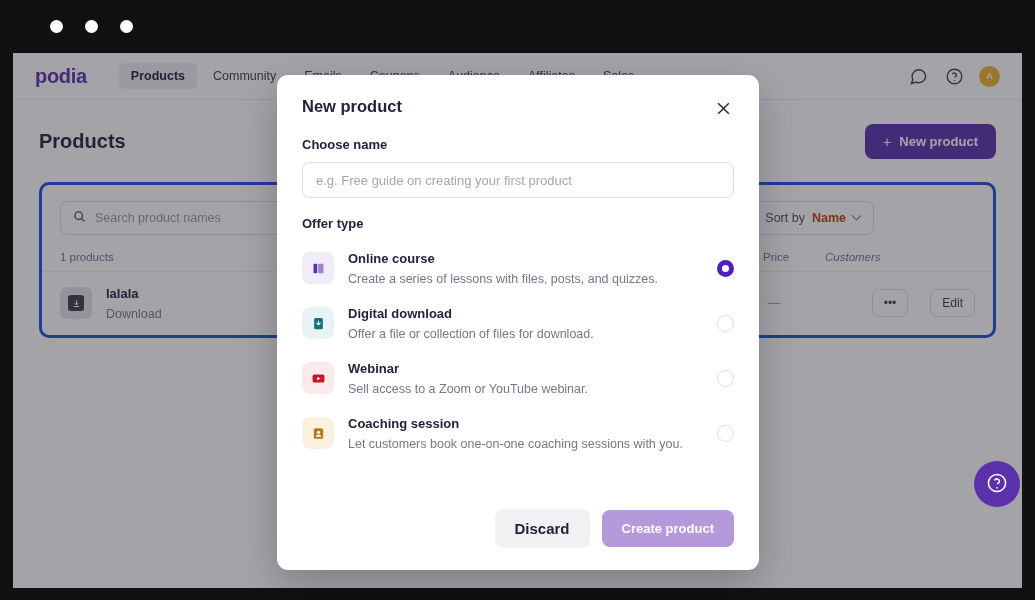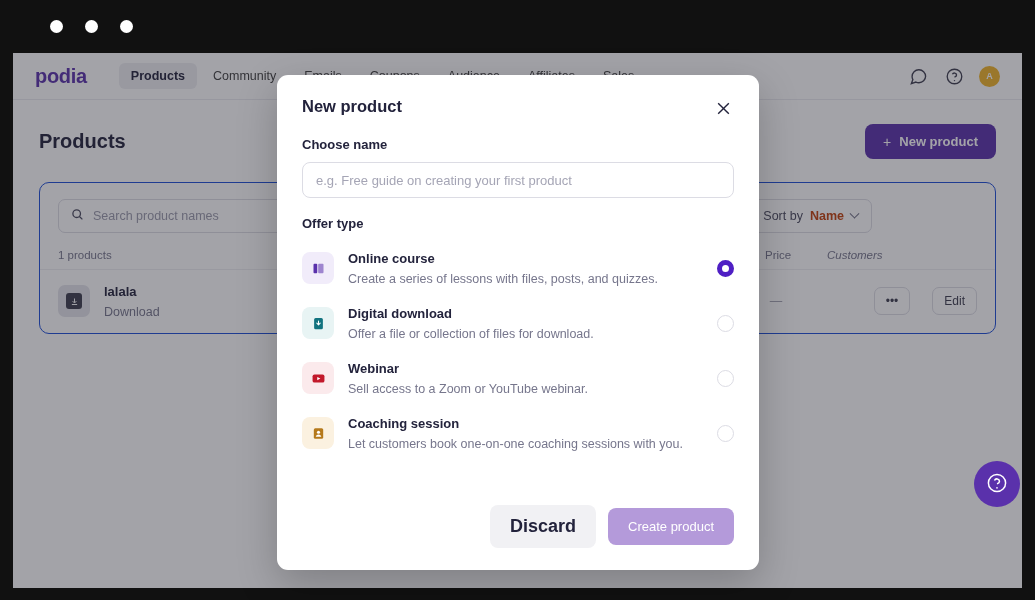--- a/index.html
+++ b/index.html
@@ -133,21 +133,21 @@
     display: flex;
     align-items: center;
     gap: 8px;
     font-family: "Liberation Sans", sans-serif;
     cursor: pointer;
   }
   .plus { font-size: 14px; font-weight: 400; line-height: 1; }
 
   
   .card {
-    border: 1px solid #1d4ed8;
+    border: 3px solid #1d4ed8;
     border-radius: 10px;
     background: #fff;
   }
   .cardtop {
     display: flex;
     align-items: center;
     padding: 16px 18px;
     gap: 12px;
   }
   .searchbox {
@@ -363,33 +363,33 @@
     display: flex;
     justify-content: flex-end;
     align-items: center;
     gap: 12px;
     padding: 18px 0 22px 0;
   }
   .discard-btn {
     background: #f1f1f4;
     border: none;
     border-radius: 8px;
-    font-size: 18px;
+    font-size: 15px;
     font-weight: 700;
     color: #23233c;
     padding: 11px 20px;
     cursor: pointer;
     font-family: "Liberation Sans", sans-serif;
   }
   .create-btn {
     background: #b49ada;
     border: none;
     border-radius: 8px;
     font-size: 13px;
-    font-weight: 400;
+    font-weight: 700;
     color: #ffffff;
     padding: 11px 20px;
     cursor: not-allowed;
     font-family: "Liberation Sans", sans-serif;
   }
 </style>
 </head>
 <body>
 
 <div id="app">

